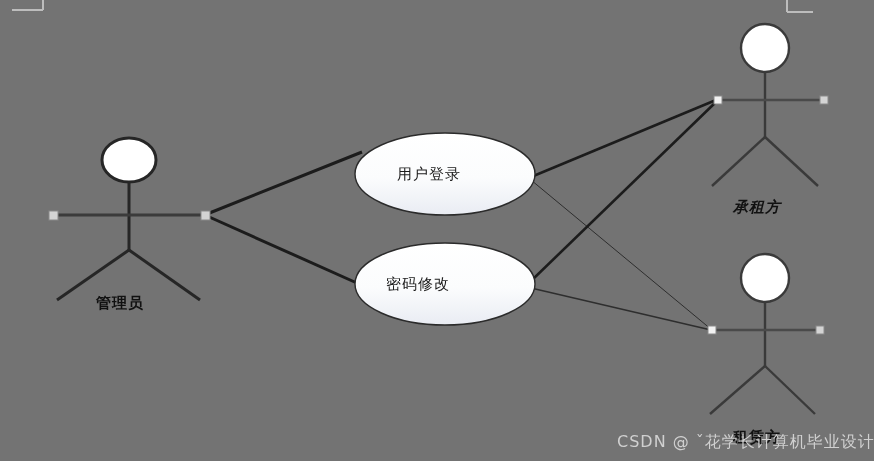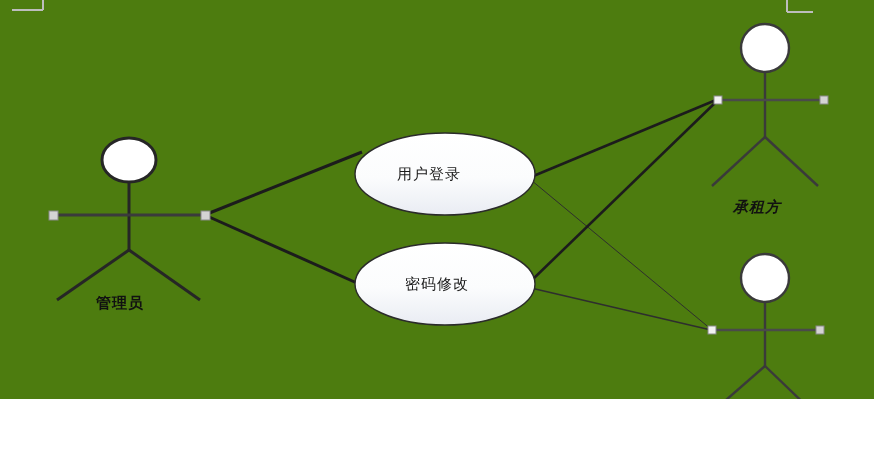--- a/index.html
+++ b/index.html
@@ -6,22 +6,22 @@
     margin: 0;
     padding: 0;
     background: #ffffff;
   }
   body {
     font-family: "Liberation Sans", "DejaVu Sans", sans-serif;
   }
   #canvas {
     position: relative;
     width: 874px;
-    height: 399px;
-    background: #4d7c0f;
+    height: 461px;
+    background: #737373;
     overflow: hidden;
   }
   #diagram-svg {
     position: absolute;
     left: 0;
     top: 0;
     width: 874px;
     height: 461px;
   }
   .uc-label {
@@ -115,21 +115,21 @@
       <line x1="765" y1="302" x2="765" y2="366" stroke="#3a3a3a" stroke-width="2.4"></line>
       <line x1="712" y1="330" x2="820" y2="330" stroke="#4a4a4a" stroke-width="2.4"></line>
       <line x1="765" y1="366" x2="710" y2="414" stroke="#3a3a3a" stroke-width="2.4"></line>
       <line x1="765" y1="366" x2="815" y2="414" stroke="#3a3a3a" stroke-width="2.4"></line>
       <rect x="708" y="326" width="8" height="8" fill="#f2f2f2" stroke="#8a8a8a" stroke-width="1"></rect>
       <rect x="816" y="326" width="8" height="8" fill="#d4d4d4" stroke="#8a8a8a" stroke-width="1"></rect>
     </g>
   </svg>
 
   <div class="uc-label" style="left:397px; top:165px;">用户登录</div>
-  <div class="uc-label" style="left:405px; top:275px;">密码修改</div>
+  <div class="uc-label" style="left:386px; top:275px;">密码修改</div>
 
   <div class="actor-label" style="left:96px;  top:294px;">管理员</div>
   <div class="actor-label" style="left:733px; top:198px;font-style:italic;">承租方</div>
   <div class="actor-label" style="left:733px; top:428px;">租赁方</div>
 
   <div id="watermark">CSDN @ ˇ花学长计算机毕业设计</div>
 
 </div>
 
 </body></html>

